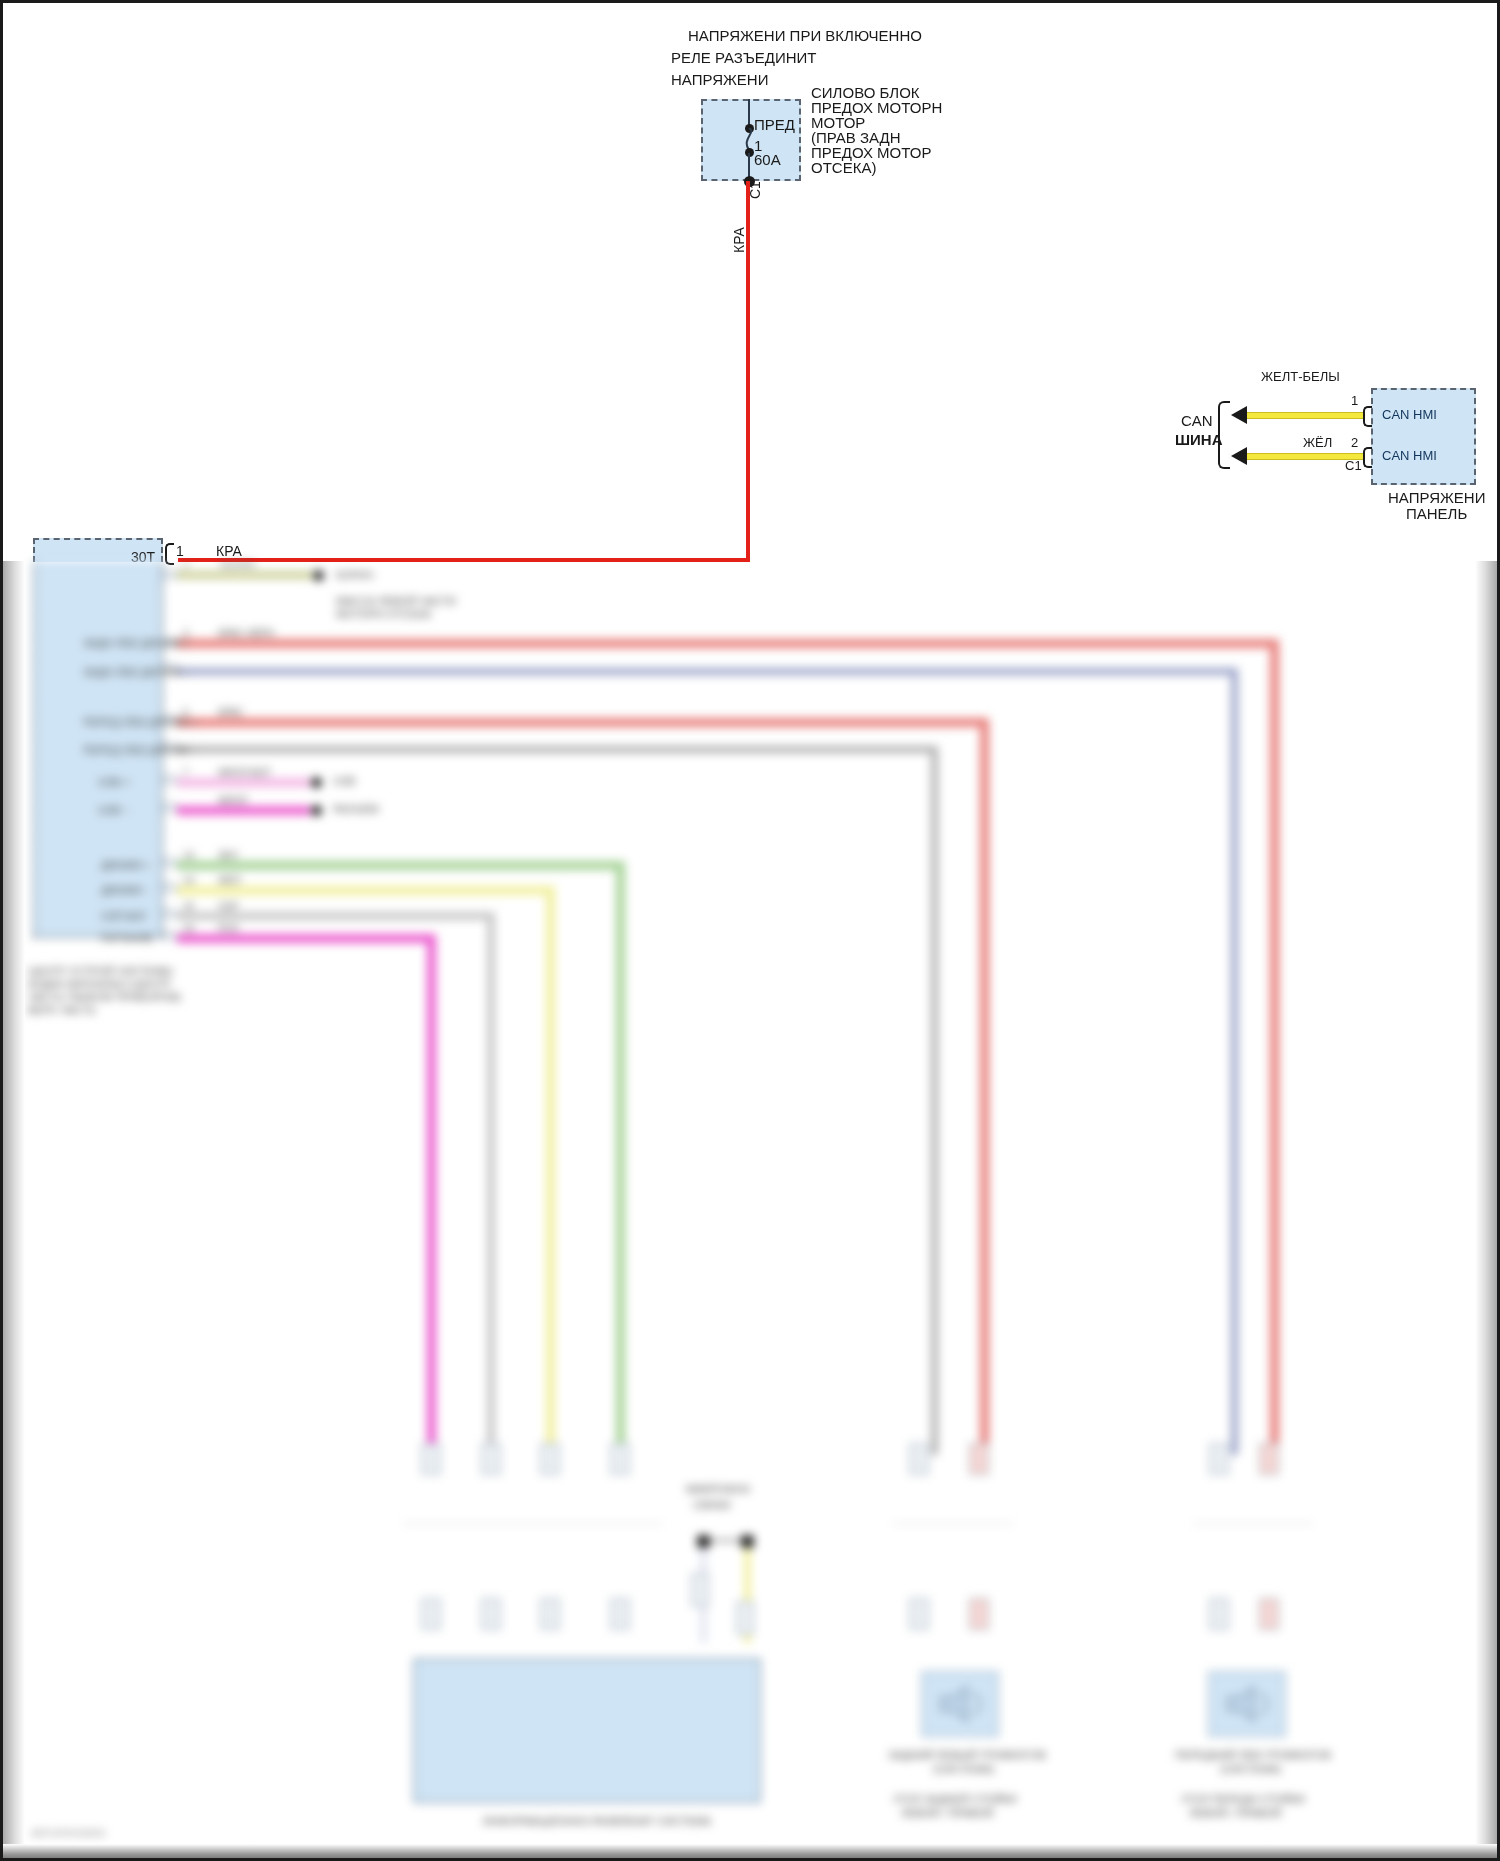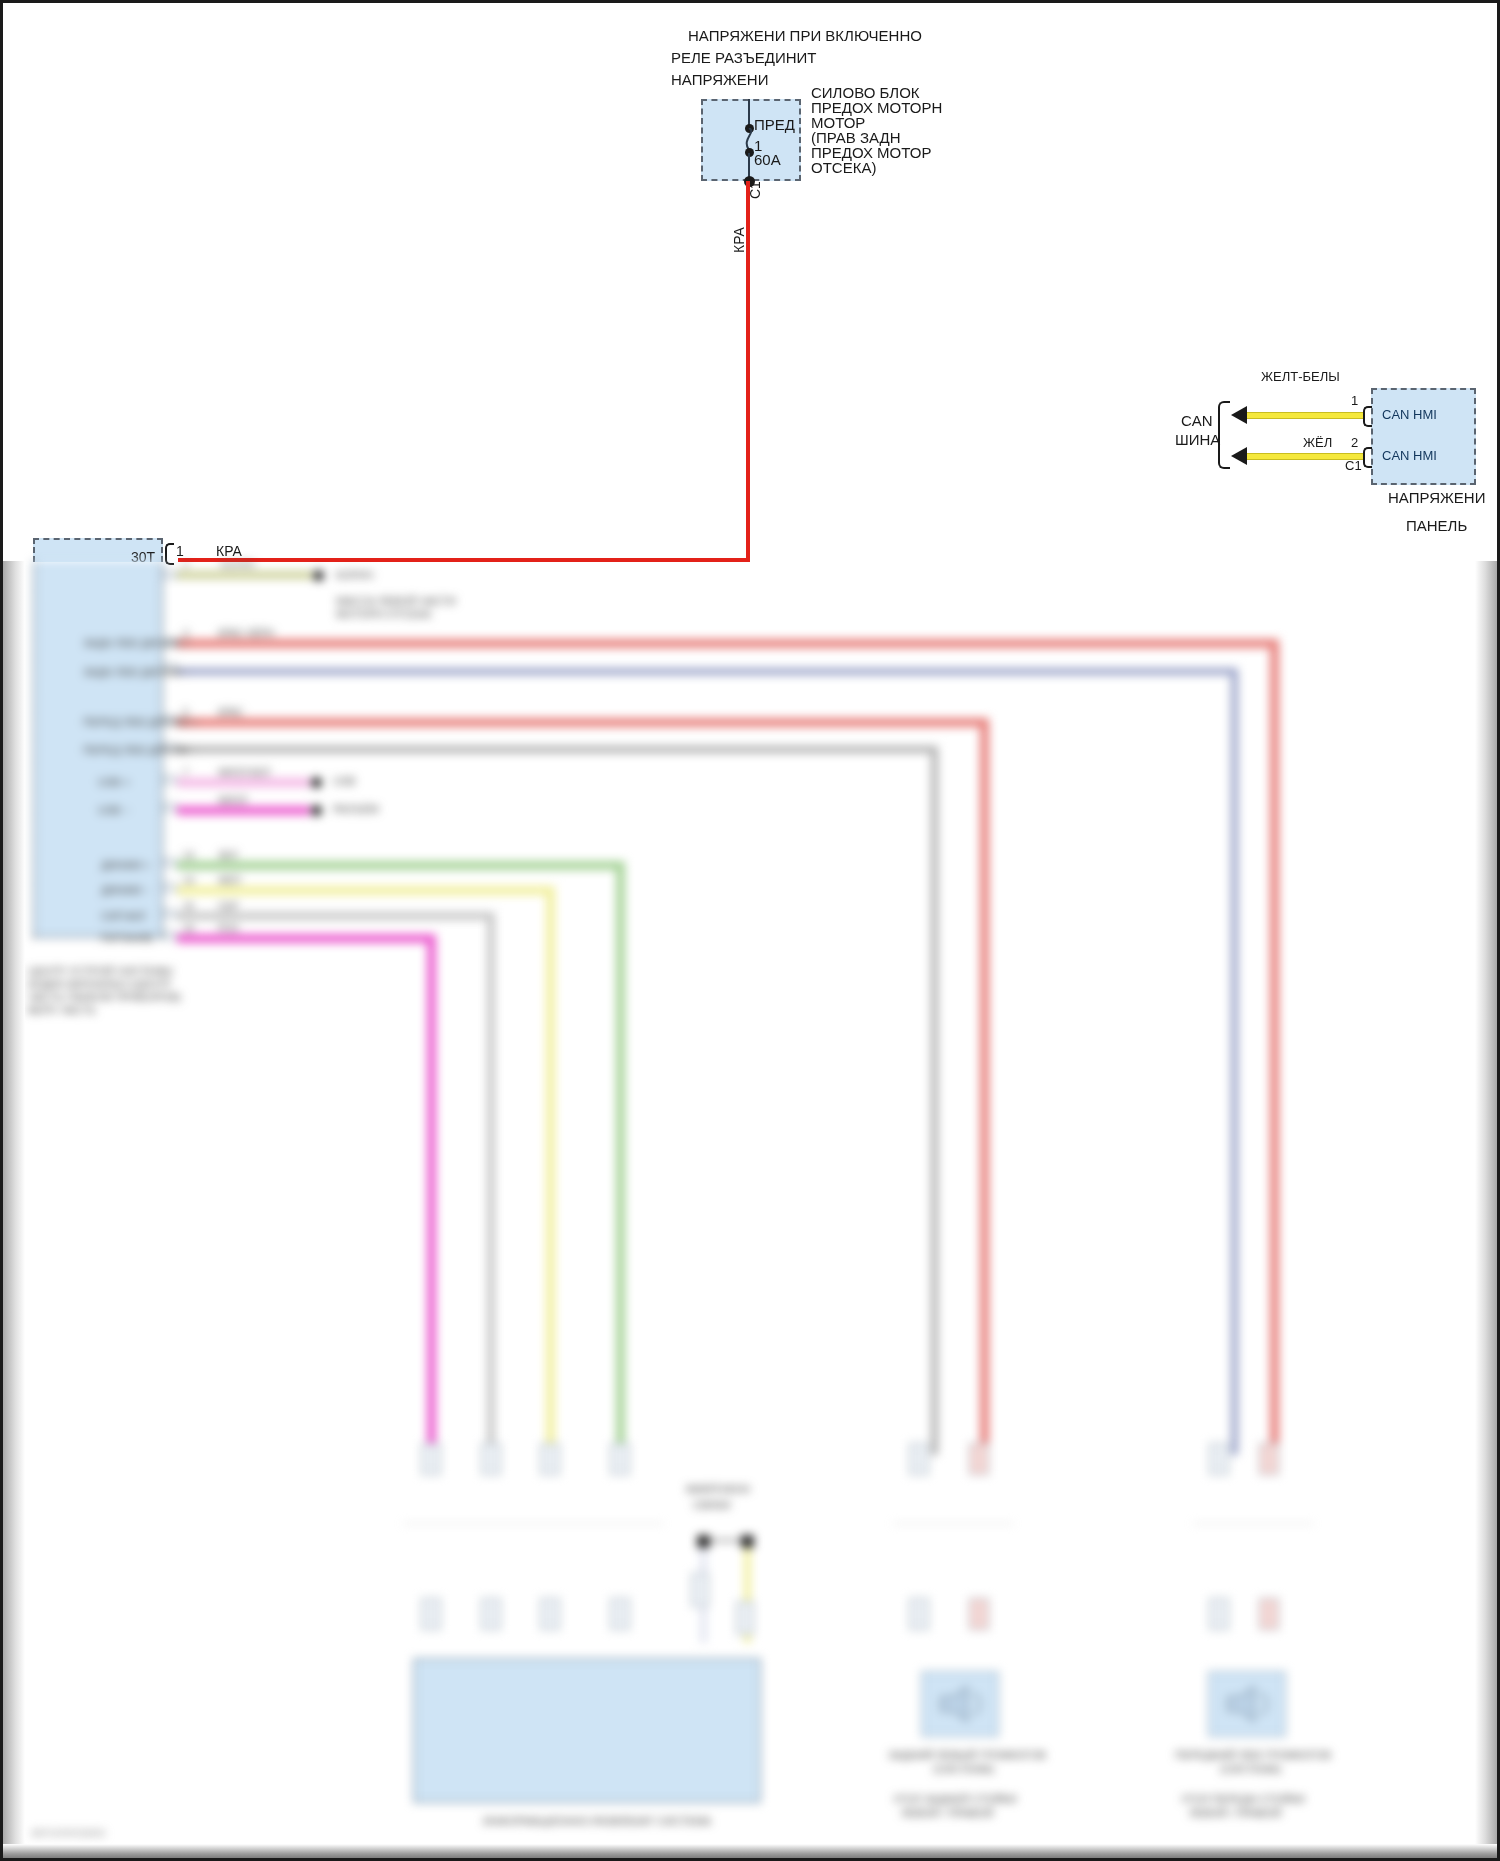--- a/index.html
+++ b/index.html
@@ -214,38 +214,38 @@
   <div class="txt sm" style="left:128px; top:547px; font-size:14px;">30T</div>
   <div class="pinbr" style="left:162px; top:540px; height:18px;"></div>
   <div class="txt sm" style="left:173px; top:541px; font-size:14px;">1</div>
   <div class="txt sm" style="left:213px; top:541px; font-size:14px;">КРА</div>
 
   <div class="module" style="left:1368px; top:385px; width:105px; height:97px;"></div>
   <div class="txt sm" style="left:1379px; top:404px; color:#12365c;">CAN HMI</div>
   <div class="txt sm" style="left:1379px; top:445px; color:#12365c;">CAN HMI</div>
 
   <div class="txt" style="left:1385px; top:486px;">НАПРЯЖЕНИ</div>
-  <div class="txt" style="left:1403px; top:514px;">ПАНЕЛЬ</div>
+  <div class="txt" style="left:1403px; top:502px;">ПАНЕЛЬ</div>
 
   <div class="wire h" style="left:1242px; top:409px; width:120px; height:7px; background:#f5e83c; border-top:1px solid #c9bd20; border-bottom:1px solid #c9bd20; box-sizing:border-box;"></div>
   <div class="arrow-left" style="left:1228px; top:403px;"></div>
   <div class="pinbr" style="left:1360px; top:403px; height:17px;"></div>
   <div class="txt sm" style="left:1258px; top:366px;">ЖЕЛТ-БЕЛЫ</div>
   <div class="txt sm" style="left:1348px; top:390px;">1</div>
 
   <div class="wire h" style="left:1242px; top:450px; width:120px; height:7px; background:#f5e83c; border-top:1px solid #c9bd20; border-bottom:1px solid #c9bd20; box-sizing:border-box;"></div>
   <div class="arrow-left" style="left:1228px; top:444px;"></div>
   <div class="pinbr" style="left:1360px; top:444px; height:17px;"></div>
   <div class="txt sm" style="left:1300px; top:432px;">ЖЁЛ</div>
   <div class="txt sm" style="left:1348px; top:432px;">2</div>
   <div class="txt sm" style="left:1342px; top:455px;">C1</div>
 
   <div class="bracket" style="left:1215px; top:398px; height:64px;"></div>
   <div class="txt" style="left:1178px; top:409px;">CAN</div>
-  <div class="txt" style="left:1172px; top:428px;">ШИНА</div>
+  <div class="txt" style="left:1172px; top:428px;font-weight:bold;">ШИНА</div>
 
   <div id="blurzone">
     <div class="inner">
 
       <div class="module" style="left:30px; top:535px; width:130px; height:400px; border-top:none;"></div>
 
       <div class="conn-small" style="left:160px; top:567px; width:14px; height:9px;"></div>
       <div class="conn-small" style="left:160px; top:635px; width:14px; height:9px;"></div>
       <div class="conn-small" style="left:160px; top:660px; width:14px; height:9px;"></div>
       <div class="conn-small" style="left:160px; top:712px; width:14px; height:9px;"></div>

